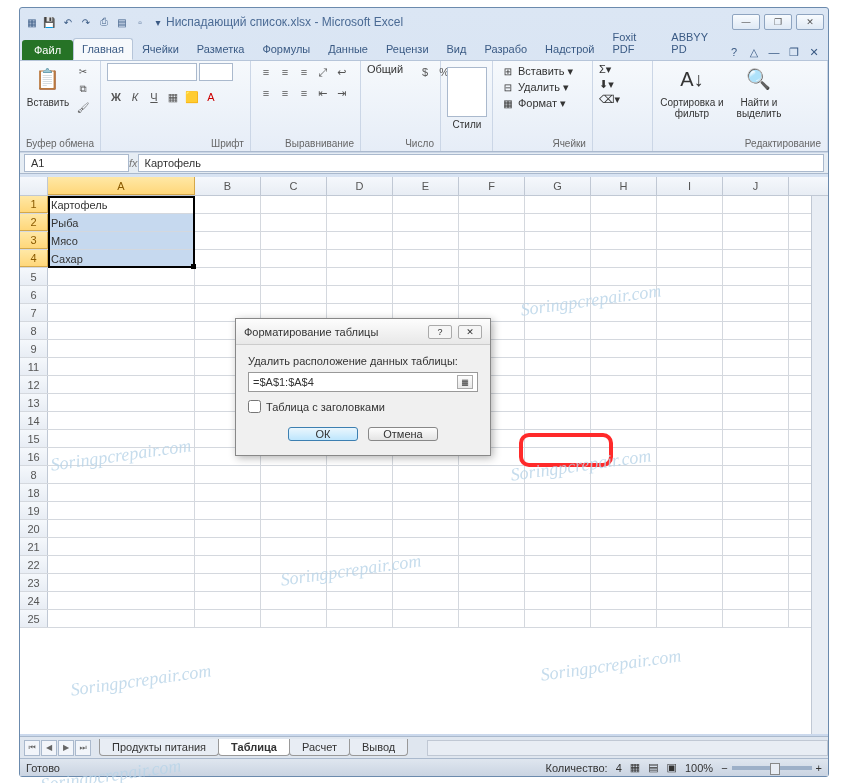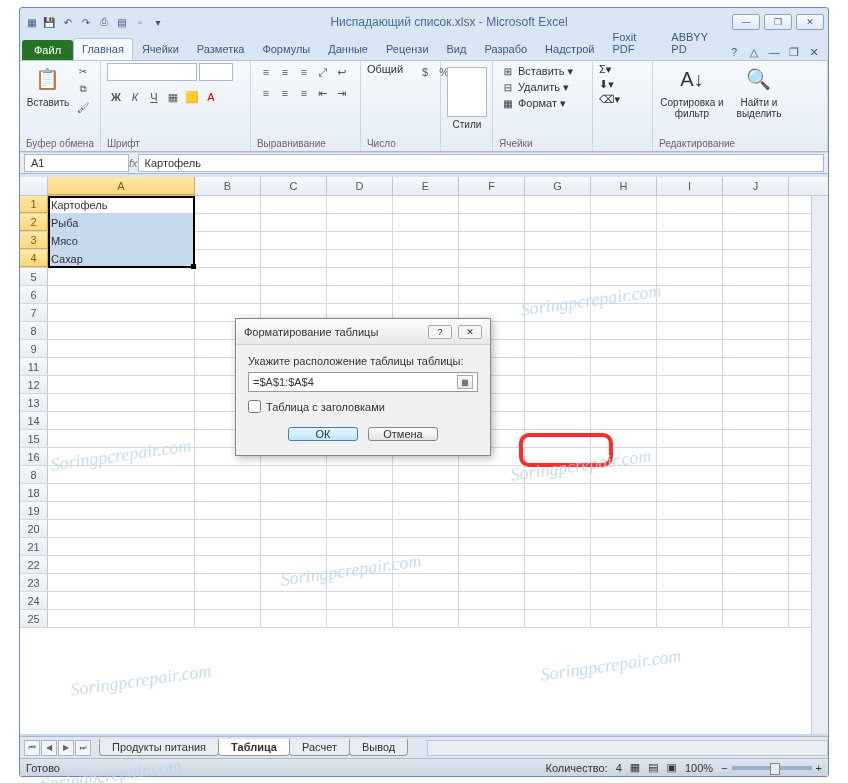--- a/index.html
+++ b/index.html
@@ -1,33 +1,33 @@
 <!DOCTYPE html>
 <html><head>
 <meta charset="utf-8">
 <style>
 *{box-sizing:border-box;margin:0;padding:0;font-family:"Segoe UI",Tahoma,sans-serif;font-size:11px;color:#333}
 body{background:#fff;width:848px;height:783px;position:relative;overflow:hidden}
 .window{position:absolute;left:19px;top:7px;width:810px;height:770px;background:linear-gradient(#dbe6f4,#cad8ec);border:1px solid #6b8aad;border-radius:3px}
 .titlebar{height:28px;display:flex;align-items:center;padding:0 4px}
 .titlebar .qat{display:flex;gap:2px;align-items:center}
 .titlebar .qat .ico{width:16px;height:16px;display:flex;align-items:center;justify-content:center;font-size:10px;color:#3a5a84}
-.titlebar .title{flex:1;text-align:center;color:#4a6a94;font-size:12px}
+.titlebar .title{flex:1;text-align:left;color:#4a6a94;font-size:12px}
 .winbtns{display:flex;gap:4px}
 .winbtns div{width:28px;height:16px;border:1px solid #8ea4c0;border-radius:2px;display:flex;align-items:center;justify-content:center;background:linear-gradient(#f8fbfe,#dfe9f5);font-size:9px;color:#555}
 .ribbon-tabs{display:flex;align-items:flex-end;height:24px;padding-left:2px;gap:0}
 .ribbon-tabs .file{background:#267326;color:#fff;padding:4px 12px;border-radius:3px 3px 0 0;font-size:11px}
 .ribbon-tabs .tab{padding:4px 8px;color:#3a5a84;font-size:11px;border:1px solid transparent;cursor:pointer}
 .ribbon-tabs .tab.active{background:#f6f9fc;border:1px solid #b6c5d9;border-bottom:1px solid #f6f9fc;border-radius:3px 3px 0 0}
 .ribbon-tabs .help{margin-left:auto;display:flex;gap:4px;padding-right:6px}
 .ribbon-tabs .help span{width:16px;height:16px;display:flex;align-items:center;justify-content:center;color:#3a5a84;font-size:11px}
 .ribbon{height:92px;background:linear-gradient(#f6f9fc,#e6edf7);border-top:1px solid #b6c5d9;border-bottom:1px solid #aab9cd;display:flex}
 .group{border-right:1px solid #cbd6e6;padding:2px 6px 0 6px;display:flex;flex-direction:column;justify-content:space-between}
 .group .body{display:flex;gap:4px;align-items:flex-start;flex:1}
-.group .label{text-align:left;font-size:10px;color:#666;padding:2px 0}
+.group .label{text-align:right;font-size:10px;color:#666;padding:2px 0}
 .bigbtn{display:flex;flex-direction:column;align-items:center;justify-content:center;width:44px;gap:2px}
 .bigbtn .ic{width:32px;height:32px;display:flex;align-items:center;justify-content:center;font-size:20px}
 .bigbtn .lb{font-size:10px;text-align:center;line-height:1.1}
 .smbtns{display:flex;flex-direction:column;gap:2px;justify-content:center}
 .smbtns .sm{width:18px;height:16px;display:flex;align-items:center;justify-content:center;font-size:10px;color:#555}
 .fontrow{display:flex;gap:2px;margin-bottom:3px}
 .fontrow .box{border:1px solid #aab9cd;background:#fff;height:18px;display:flex;align-items:center;padding:0 3px;font-size:10px}
 .btnrow{display:flex;gap:1px}
 .btnrow .b{width:18px;height:18px;display:flex;align-items:center;justify-content:center;font-size:11px;color:#555}
 .stylesbox{width:40px;height:50px;border:1px solid #aab9cd;background:#fff;margin-top:4px}
@@ -617,21 +617,21 @@
 
   <div class="dialog">
     <div class="dtitle">
       <span>Форматирование таблицы</span>
       <div class="dbtns">
         <span>?</span>
         <span>✕</span>
       </div>
     </div>
     <div class="dbody">
-      <div class="dlabel">Укажите расположение таблицы таблицы:</div>
+      <div class="dlabel">Удалить расположение данных таблицы:</div>
       <div class="dinput">
         <span>=$A$1:$A$4</span>
         <span class="refbtn">▦</span>
       </div>
       <label class="dcheck">
         <input type="checkbox" style="">
         <span>Таблица с заголовками</span>
       </label>
       <div class="dbuttons">
         <button class="ok">ОК</button>

